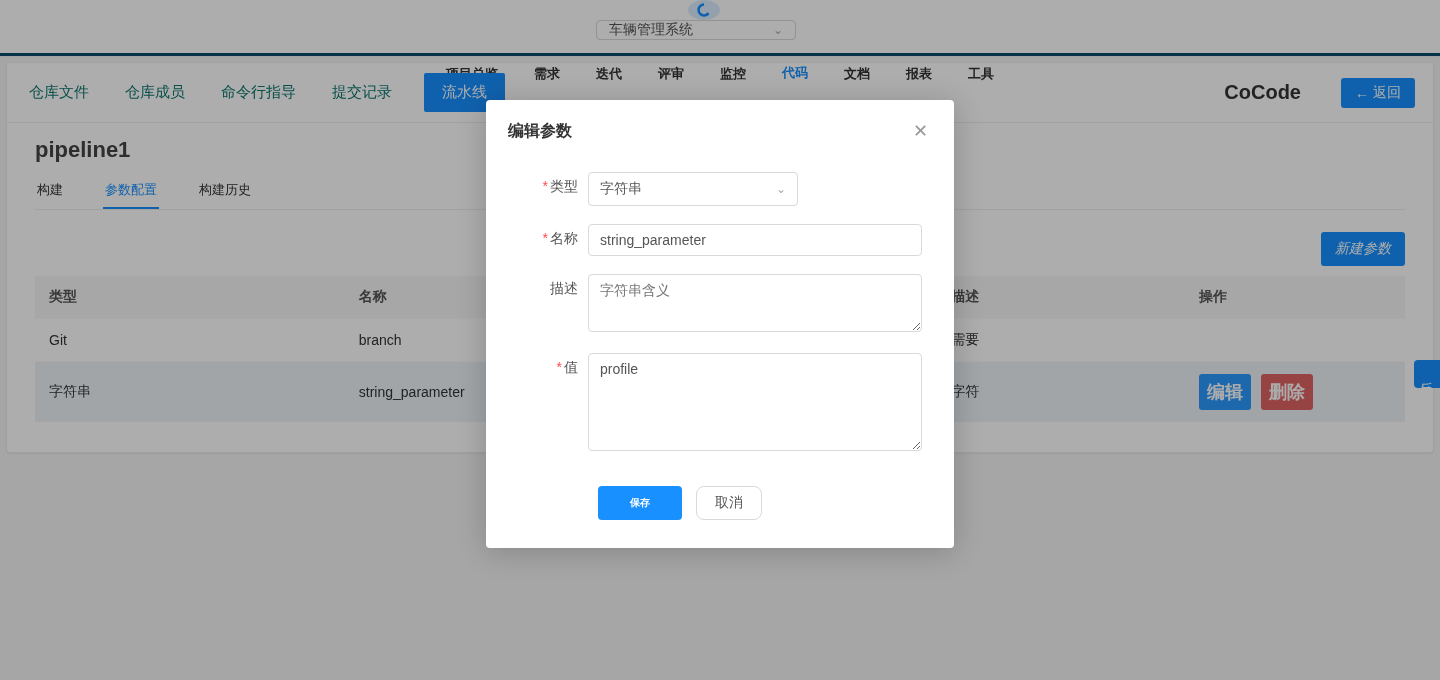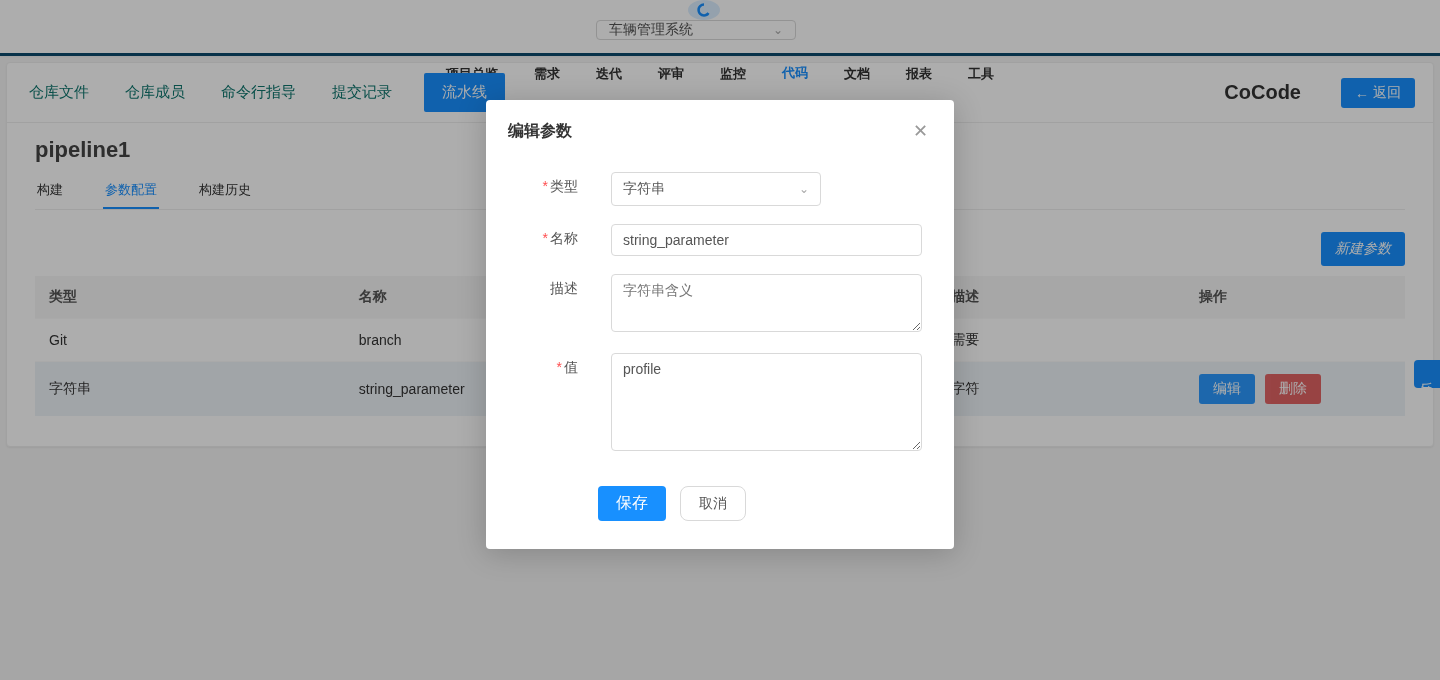--- a/index.html
+++ b/index.html
@@ -90,53 +90,53 @@
   }
   .new-param-btn {
     background: #1890ff; color: #fff; border: none; border-radius: 3px; padding: 8px 14px; font-size: 14px; cursor: pointer; font-style: italic;
   }
   table { width: 100%; border-collapse: collapse; }
   thead tr { background: #f7f7f7; }
   th, td { text-align: left; padding: 12px 14px; font-size: 14px; }
   th { color: #555; font-weight: 600; }
   tbody tr { border-top: 1px solid #fafafa; }
   .row-selected { background: #eef3f8; }
-  .op-btns button { margin-right: 10px; border: none; padding: 6px 14px; border-radius: 3px; font-size: 14px; cursor: pointer; color:#fff;}
+  .op-btns button { margin-right: 10px; border: none; padding: 6px 8px; border-radius: 3px; font-size: 18px; cursor: pointer; color:#fff;font-weight:bold;}
   .btn-edit { background: #1890ff; opacity:0.9; }
   .btn-delete { background: #e05555; opacity:0.9; }
 
   
   .mask {
     position: absolute; inset: 0; background: rgba(0,0,0,0.32);
     display: flex; align-items: flex-start; justify-content: center;
   }
   .modal {
     margin-top: 100px;
     width: 468px;
     background: #fff;
     border-radius: 4px;
     box-shadow: 0 4px 30px rgba(0,0,0,0.2);
     padding: 0;
   }
   .modal-header { display: flex; align-items: center; justify-content: space-between; padding: 16px 22px 6px 22px; }
   .modal-title { font-size: 16px; font-weight: 600; color: #333; }
   .modal-close { color: #999; font-size: 18px; cursor: pointer; padding: 4px; }
   .modal-body { padding: 20px 32px 8px 32px; }
-  .form-row { display: flex; align-items: flex-start; margin-bottom: 18px; gap: 23px; }
+  .form-row { display: flex; align-items: flex-start; margin-bottom: 18px; }
   .form-label { width: 70px; text-align: right; padding-right: 10px; padding-top: 6px; color: #555; }
   .req-star { color: #ff4d4f; margin-right: 2px; }
   .form-control { flex: 1; }
   .ant-select, .ant-input, .ant-textarea {
     width: 100%; border: 1px solid #d9d9d9; border-radius: 4px; padding: 7px 11px; font-size: 14px; color: #555; background: #fff;
   }
   .ant-select { display: flex; align-items: center; justify-content: space-between; cursor: pointer; width: 210px; }
   .ant-textarea { min-height: 58px; resize: vertical; font-family: inherit; }
   .value-area { min-height: 98px; }
   .modal-footer { padding: 6px 32px 28px 112px; display: flex; gap: 14px; }
-  .btn-primary { background: #1890ff; color: #fff; border: none; border-radius: 4px; padding: 7px 18px; font-size: 16px; cursor: pointer; }
+  .btn-primary { background: #1890ff; color: #fff; border: none; border-radius: 4px; padding: 7px 32px; font-size: 10px; cursor: pointer; font-weight: bold; }
   .btn-default { background: #fff; color: #555; border: 1px solid #d9d9d9; border-radius: 8px; padding: 7px 18px; font-size: 14px; cursor: pointer;}
   .caret-down { color:#aaa; font-size:12px;}
   .feedback-tab {
     position: absolute; right: 0; top: 360px;
     background: #1890ff; color: #fff; writing-mode: vertical-rl;
     padding: 10px 4px; font-size: 14px; border-radius: 4px 0 0 4px; letter-spacing: 4px;
   }
 </style>
 </head>
 <body>

